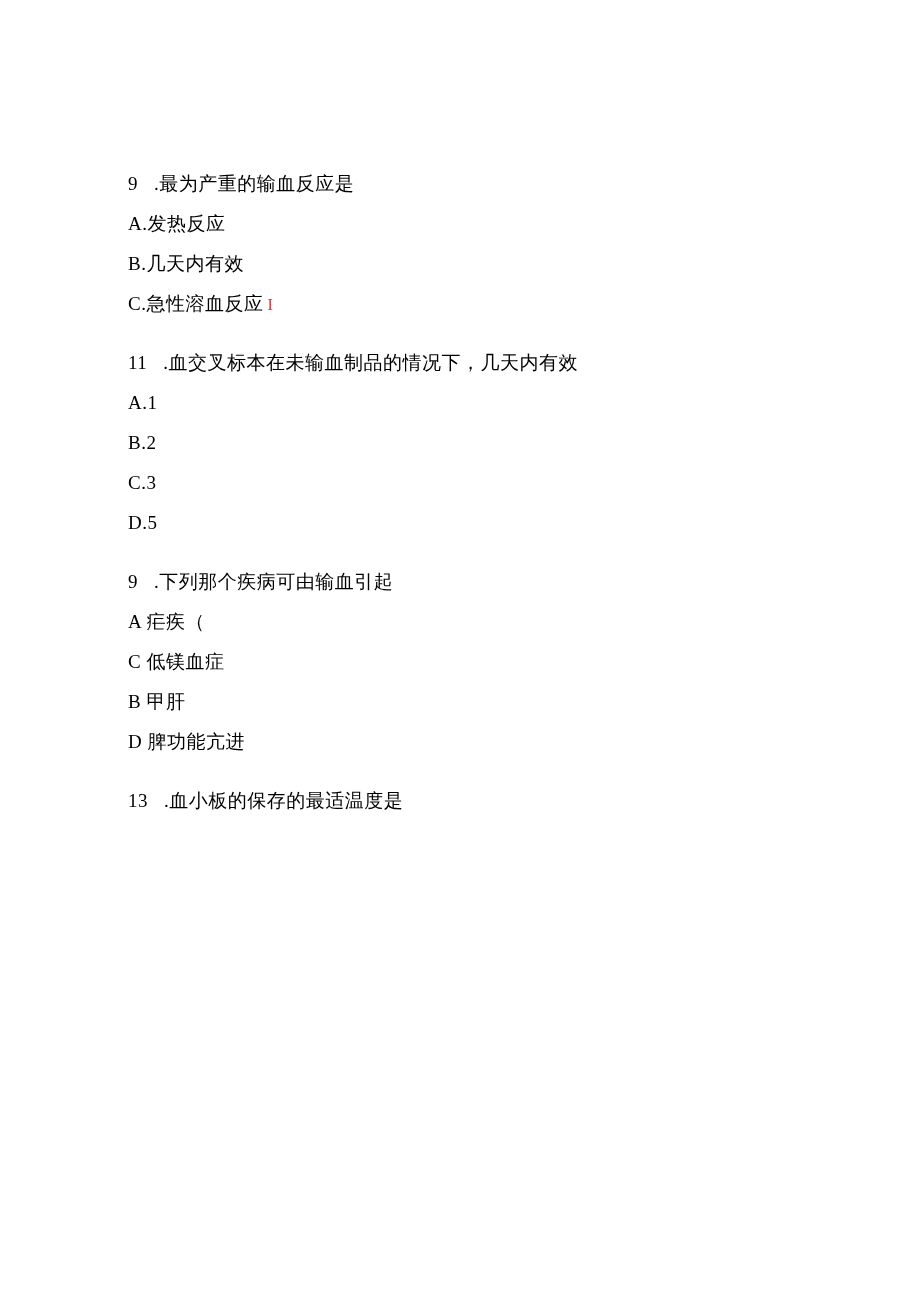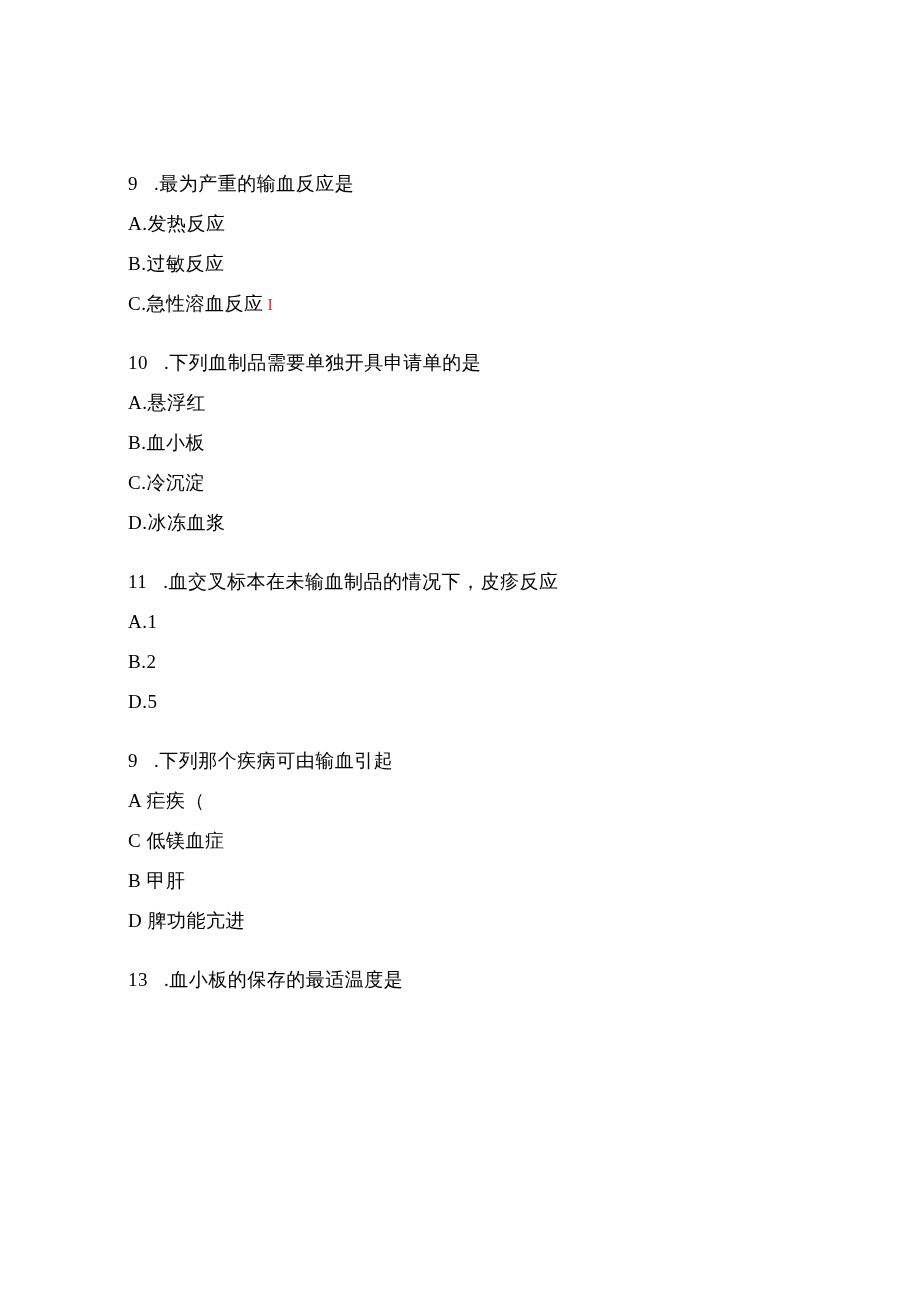--- a/index.html
+++ b/index.html
@@ -43,40 +43,32 @@
 </head>
 <body>
 
 <div>
 
   <div class="question-block">
     <div class="line">
       <span class="num">9</span><span class="dot-gap"></span><span>.最为产重的输血反应是</span>
     </div>
     <div class="line"><span>A.发热反应</span></div>
-    <div class="line"><span>B.过敏反应</span></div>
+    <div class="line"><span>B.几天内有效</span></div>
     <div class="line"><span>C.急性溶血反应</span><span class="marker-red">I</span></div>
   </div>
 
-  <div class="question-block">
-    <div class="line">
-      <span class="num">10</span><span class="dot-gap"></span><span>.下列血制品需要单独开具申请单的是</span>
-    </div>
-    <div class="line"><span>A.悬浮红</span></div>
-    <div class="line"><span>B.血小板</span></div>
-    <div class="line"><span>C.冷沉淀</span></div>
-    <div class="line"><span>D.冰冻血浆</span></div>
-  </div>
 
   <div class="question-block">
     <div class="line">
-      <span class="num">11</span><span class="dot-gap"></span><span>.血交叉标本在未输血制品的情况下，皮疹反应</span>
+      <span class="num">11</span><span class="dot-gap"></span><span>.血交叉标本在未输血制品的情况下，几天内有效</span>
     </div>
     <div class="line"><span>A.1</span></div>
     <div class="line"><span>B.2</span></div>
+    <div class="line"><span>C.3</span></div>
     <div class="line"><span>D.5</span></div>
   </div>
 
   <div class="question-block">
     <div class="line">
       <span class="num">9</span><span class="dot-gap"></span><span>.下列那个疾病可由输血引起</span>
     </div>
     <div class="line"><span>A 疟疾（</span></div>
     <div class="line"><span>C 低镁血症</span></div>
     <div class="line"><span>B 甲肝</span></div>

